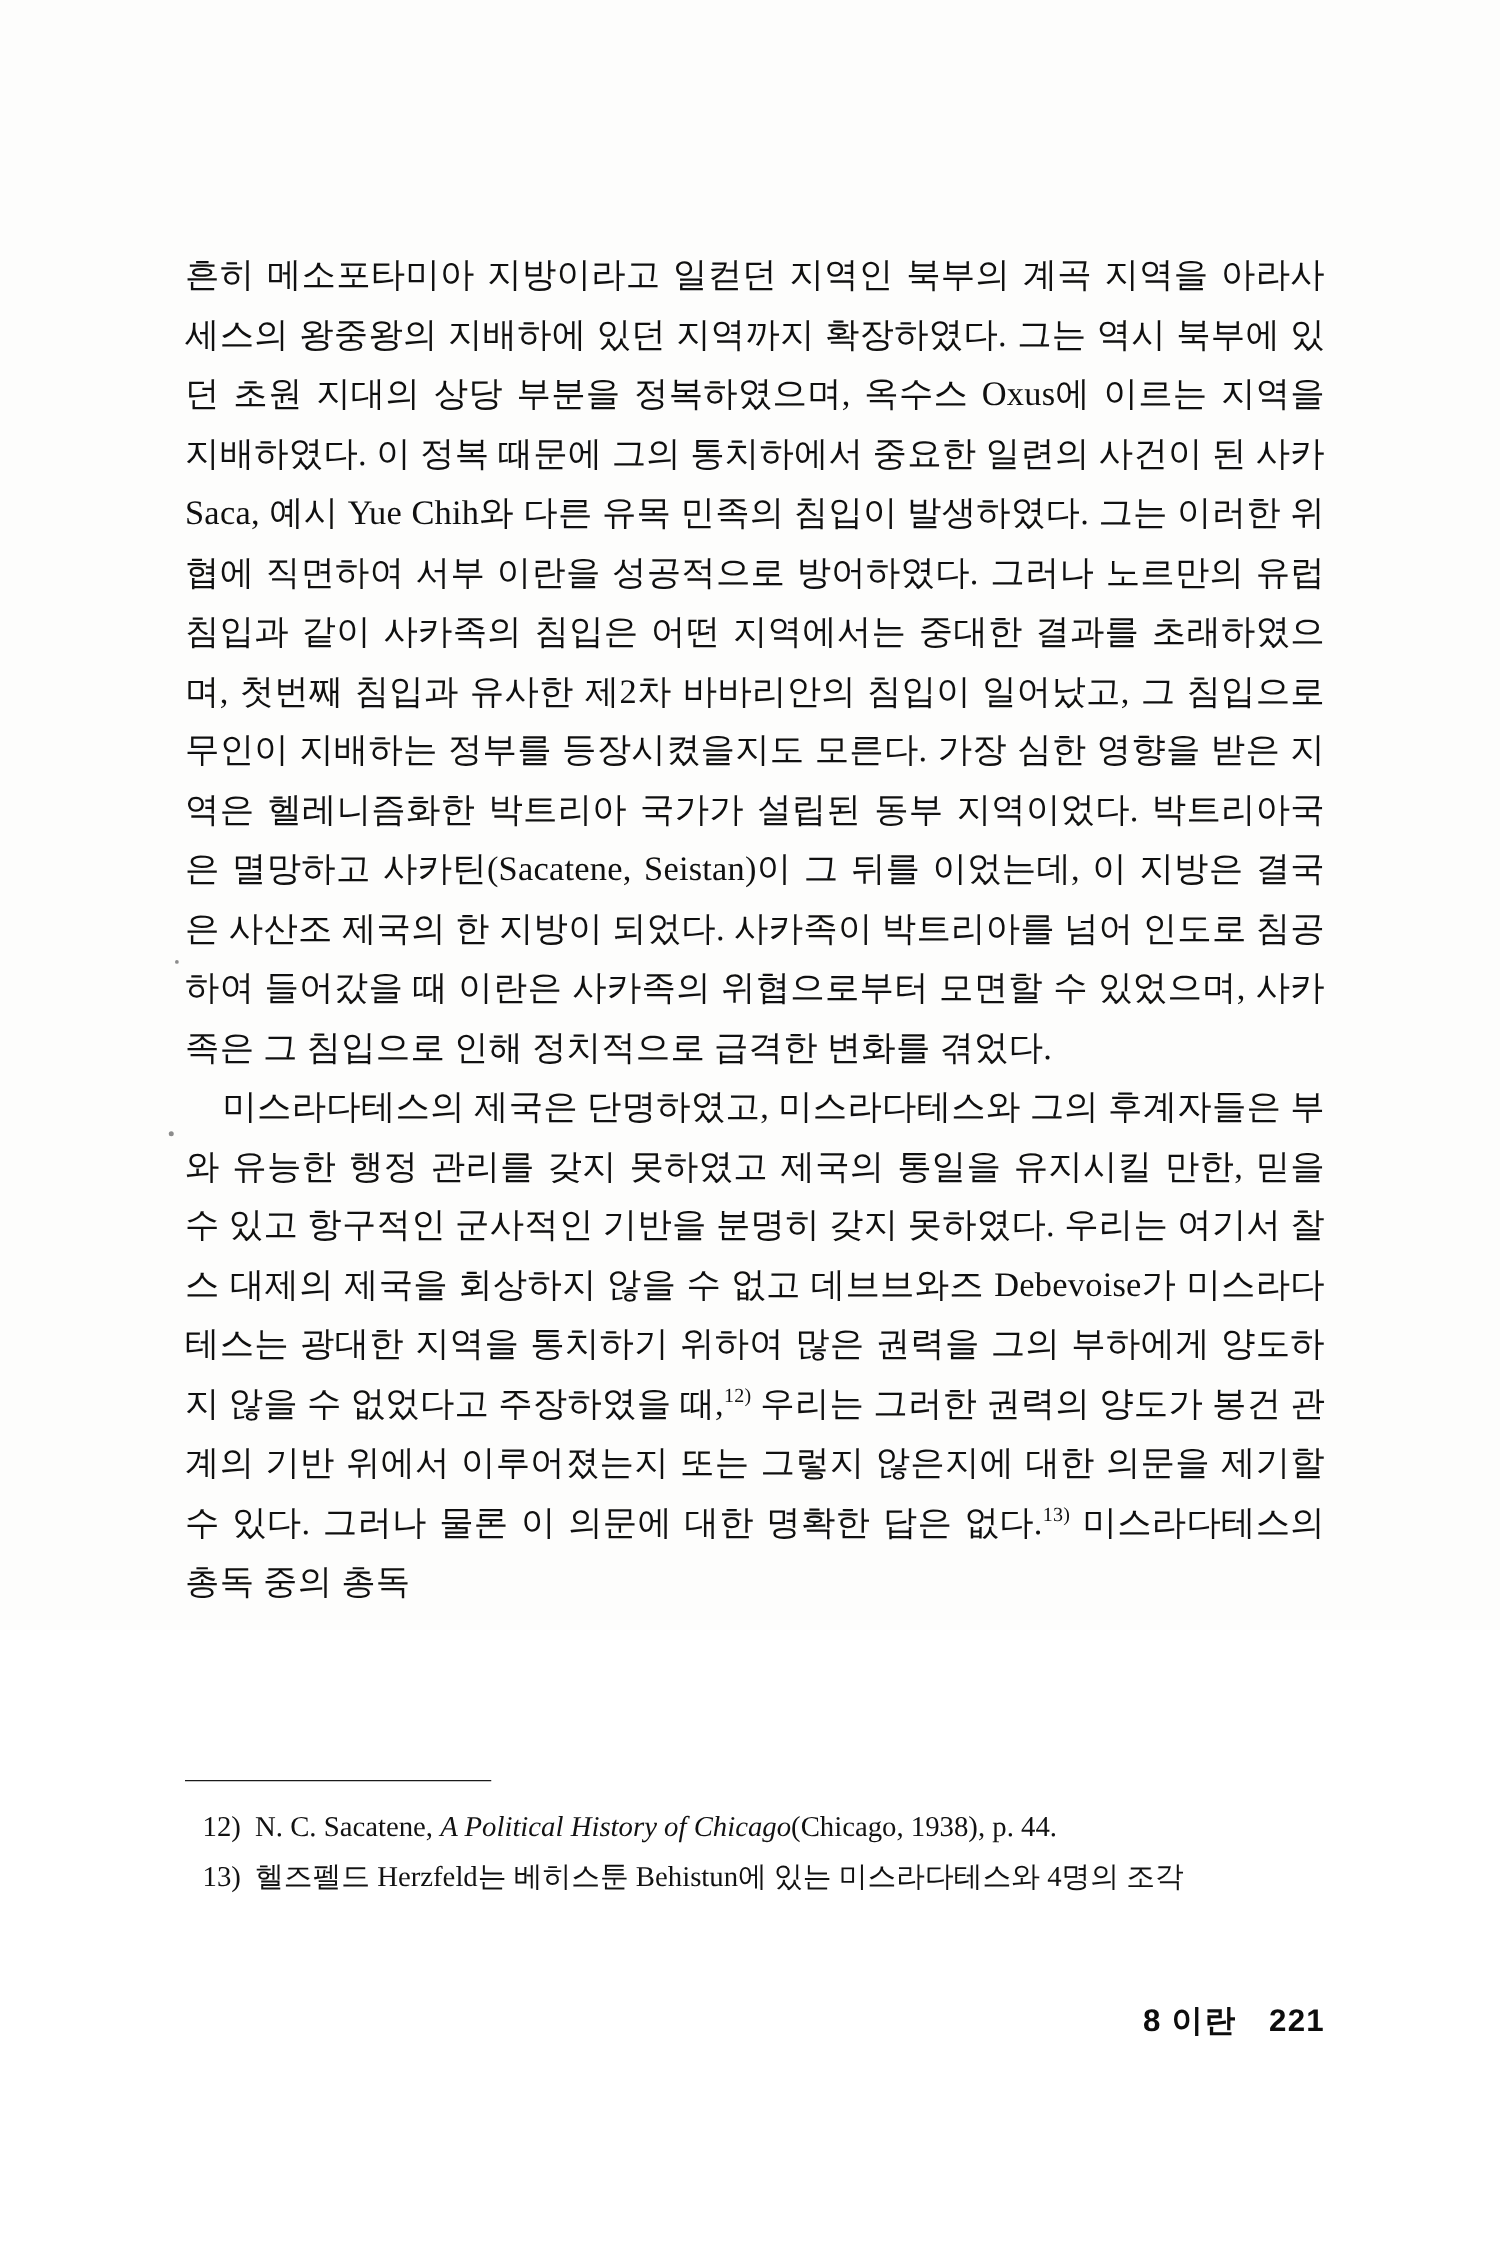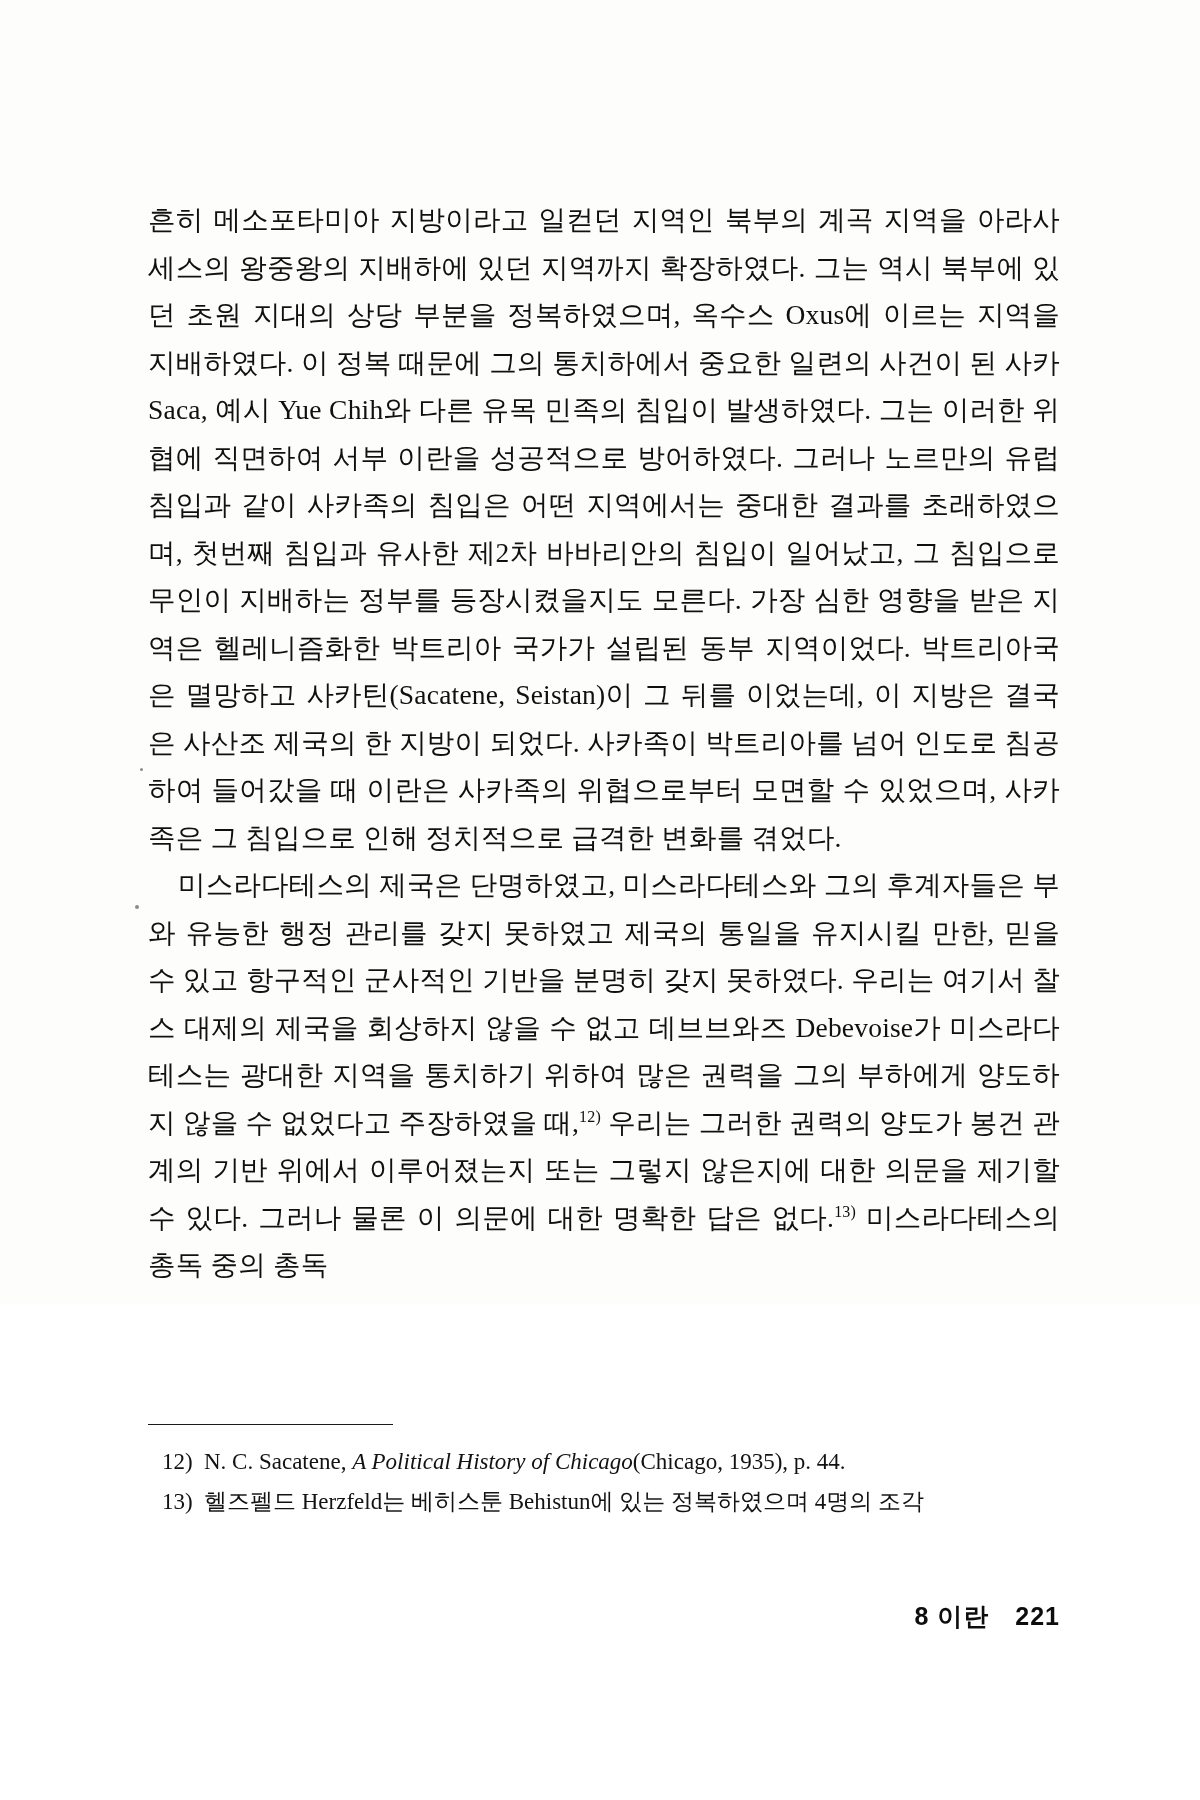--- a/index.html
+++ b/index.html
@@ -116,21 +116,21 @@
 
     <p class="body-par">흔히 메소포타미아 지방이라고 일컫던 지역인 북부의 계곡 지역을 아라사세스의 왕중왕의 지배하에 있던 지역까지 확장하였다. 그는 역시 북부에 있던 초원 지대의 상당 부분을 정복하였으며, 옥수스 Oxus에 이르는 지역을 지배하였다. 이 정복 때문에 그의 통치하에서 중요한 일련의 사건이 된 사카 Saca, 예시 Yue Chih와 다른 유목 민족의 침입이 발생하였다. 그는 이러한 위협에 직면하여 서부 이란을 성공적으로 방어하였다. 그러나 노르만의 유럽 침입과 같이 사카족의 침입은 어떤 지역에서는 중대한 결과를 초래하였으며, 첫번째 침입과 유사한 제2차 바바리안의 침입이 일어났고, 그 침입으로 무인이 지배하는 정부를 등장시켰을지도 모른다. 가장 심한 영향을 받은 지역은 헬레니즘화한 박트리아 국가가 설립된 동부 지역이었다. 박트리아국은 멸망하고 사카틴(Sacatene, Seistan)이 그 뒤를 이었는데, 이 지방은 결국은 사산조 제국의 한 지방이 되었다. 사카족이 박트리아를 넘어 인도로 침공하여 들어갔을 때 이란은 사카족의 위협으로부터 모면할 수 있었으며, 사카족은 그 침입으로 인해 정치적으로 급격한 변화를 겪었다.</p>
 
     <p class="body-par indent"><span>미스라다테스의 제국은 단명하였고, 미스라다테스와 그의 후계자들은 부와 유능한 행정 관리를 갖지 못하였고 제국의 통일을 유지시킬 만한, 믿을 수 있고 항구적인 군사적인 기반을 분명히 갖지 못하였다. 우리는 여기서 찰스 대제의 제국을 회상하지 않을 수 없고 데브브와즈 Debevoise가 미스라다테스는 광대한 지역을 통치하기 위하여 많은 권력을 그의 부하에게 양도하지 않을 수 없었다고 주장하였을 때,</span><sup class="fn">12)</sup><span> 우리는 그러한 권력의 양도가 봉건 관계의 기반 위에서 이루어졌는지 또는 그렇지 않은지에 대한 의문을 제기할 수 있다. 그러나 물론 이 의문에 대한 명확한 답은 없다.</span><sup class="fn">13)</sup><span> 미스라다테스의 총독 중의 총독</span></p>
 
   </div>
 
   <div class="footnote-rule"></div>
 
   <div class="footnotes">
-    <p class="footnote"><span class="num">12)</span><span class="latin">N. C. Sacatene,</span> <span class="latin italic">A Political History of Chicago</span><span class="latin">(Chicago, 1935), p. 44.</span></p>
-    <p class="footnote"><span class="num">13)</span><span>헬즈펠드 Herzfeld는 베히스툰 Behistun에 있는 정복하였으며 4명의 조각</span></p>
+    <p class="footnote"><span class="num">12)</span><span class="latin">N. C. Sacatene,</span> <span class="latin italic">A Political History of Chicago</span><span class="latin">(Chicago, 1938), p. 44.</span></p>
+    <p class="footnote"><span class="num">13)</span><span>헬즈펠드 Herzfeld는 베히스툰 Behistun에 있는 미스라다테스와 4명의 조각</span></p>
   </div>
 
   <div class="footer">
     <span class="chapter">8 이란</span><span>221</span>
   </div>
 
 </div>
 
 </body></html>

